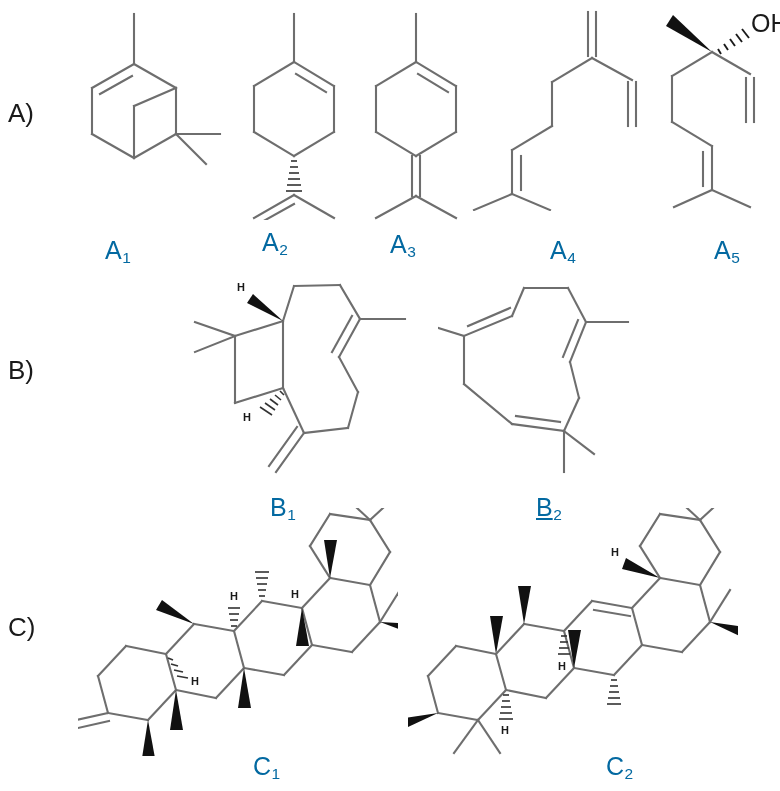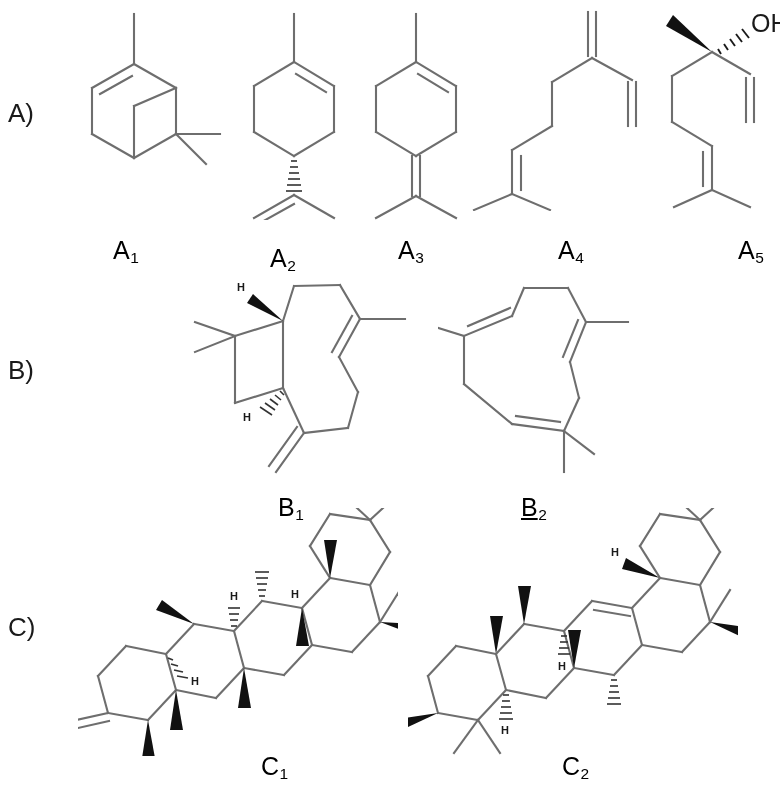--- a/index.html
+++ b/index.html
@@ -22,23 +22,22 @@
     position: absolute;
     font-size: 26px;
     font-family: "Liberation Sans", sans-serif;
     color: #1a1a1a;
     letter-spacing: 0px;
   }
   .struct-label {
     position: absolute;
     font-size: 25px;
     font-family: "Liberation Sans", sans-serif;
-    color: #000000;
+    color: #0369a1;
     white-space: nowrap;
-    margin-left: 8px;
   }
   .struct-label sub {
     font-size: 0.62em;
     vertical-align: -0.28em;
     padding-left: 0.5px;
   }
   svg { display: block; }
   .svg-holder { position: absolute; }
   .bond {
     stroke: #6e6e6e;
@@ -130,21 +129,21 @@
 
   <div class="svg-holder" style="left:236px; top:190px;">
     <svg width="120" height="30" viewBox="0 0 120 30">
 
       <path class="bond" d="M 58 5 L 18 28"></path>
       <path class="bond" d="M 58 14 L 24 33"></path>
 
       <path class="bond" d="M 58 5 L 98 28"></path>
     </svg>
   </div>
-  <div class="struct-label" style="left:262px; top:244px;">
+  <div class="struct-label" style="left:262px; top:228px;">
     <span>A</span><sub>2</sub>
   </div>
 
   <div class="svg-holder" style="left:358px; top:6px;">
     <svg width="120" height="200" viewBox="0 0 120 200">
 
       <path class="bond" d="M 58 56 L 58 8"></path>
 
       <path class="bond" d="M 58 56 L 18 80"></path>
       <path class="bond" d="M 18 80 L 18 126"></path>
@@ -158,21 +157,21 @@
       <path class="bond" d="M 54 150 L 54 190"></path>
       <path class="bond" d="M 62 150 L 62 190"></path>
     </svg>
   </div>
   <div class="svg-holder" style="left:358px; top:190px;">
     <svg width="120" height="30" viewBox="0 0 120 30">
       <path class="bond" d="M 58 6 L 18 28"></path>
       <path class="bond" d="M 58 6 L 98 28"></path>
     </svg>
   </div>
-  <div class="struct-label" style="left:390px; top:236px;text-align:center;">
+  <div class="struct-label" style="left:390px; top:230px;text-align:center;">
     <span>A</span><sub>3</sub>
   </div>
 
   <div class="svg-holder" style="left:472px; top:6px;">
     <svg width="170" height="205" viewBox="0 0 170 205">
 
       <path class="bond" d="M 116 50 L 116 6"></path>
       <path class="bond" d="M 124 50 L 124 6"></path>
 
       <path class="bond" d="M 120 52 L 160 74"></path>
@@ -218,21 +217,21 @@
 
       <path class="bond" d="M 70 146 L 70 190"></path>
       <path class="bond" d="M 61 152 L 61 186"></path>
 
       <path class="bond" d="M 70 190 L 32 207"></path>
       <path class="bond" d="M 70 190 L 108 207"></path>
 
       <text class="atom-label atom-oh" x="109" y="32">OH</text>
     </svg>
   </div>
-  <div class="struct-label" style="left:730px; top:236px;">
+  <div class="struct-label" style="left:714px; top:236px;">
     <span>A</span><sub>5</sub>
   </div>
 
   <div class="svg-holder" style="left:180px; top:276px;">
     <svg width="235" height="200" viewBox="0 0 235 200">
 
       <path class="bond" d="M 103 45 L 103 112"></path>
       <path class="bond" d="M 103 112 L 55 127"></path>
       <path class="bond" d="M 55 127 L 55 60"></path>
       <path class="bond" d="M 55 60 L 103 45"></path>
@@ -293,21 +292,21 @@
 
       <path class="bond" d="M 126 155 L 156 178"></path>
       <path class="bond" d="M 126 155 L 126 196"></path>
 
       <path class="bond" d="M 126 155 L 74 148"></path>
       <path class="bond" d="M 122 146 L 78 140"></path>
       <path class="bond" d="M 74 148 L 26 108"></path>
       <path class="bond" d="M 26 108 L 26 60"></path>
     </svg>
   </div>
-  <div class="struct-label" style="left:513px; top:493px;text-decoration:underline;">
+  <div class="struct-label" style="left:536px; top:493px;text-decoration:underline;">
     <span>B</span><sub>2</sub>
   </div>
 
   <div class="svg-holder" style="left:78px; top:508px;">
     <svg width="320" height="248" viewBox="0 0 320 248">
 
       <path class="bond" d="M 48 138 L 20 168"></path>
       <path class="bond" d="M 20 168 L 30 205"></path>
       <path class="bond" d="M 30 205 L 70 212"></path>
       <path class="bond" d="M 70 212 L 98 182"></path>
@@ -467,17 +466,17 @@
       <path class="bond" d="M 292 77 L 312 44"></path>
       <path class="bond" d="M 312 44 L 292 12"></path>
       <path class="bond" d="M 292 12 L 252 6"></path>
       <path class="bond" d="M 252 6 L 232 38"></path>
       <path class="bond" d="M 232 38 L 252 70"></path>
 
       <path class="bond" d="M 292 12 L 318 -12"></path>
       <path class="bond" d="M 292 12 L 266 -12"></path>
     </svg>
   </div>
-  <div class="struct-label" style="left:554px; top:752px;">
+  <div class="struct-label" style="left:606px; top:752px;">
     <span>C</span><sub>2</sub>
   </div>
 
 </div>
 
 </body></html>

